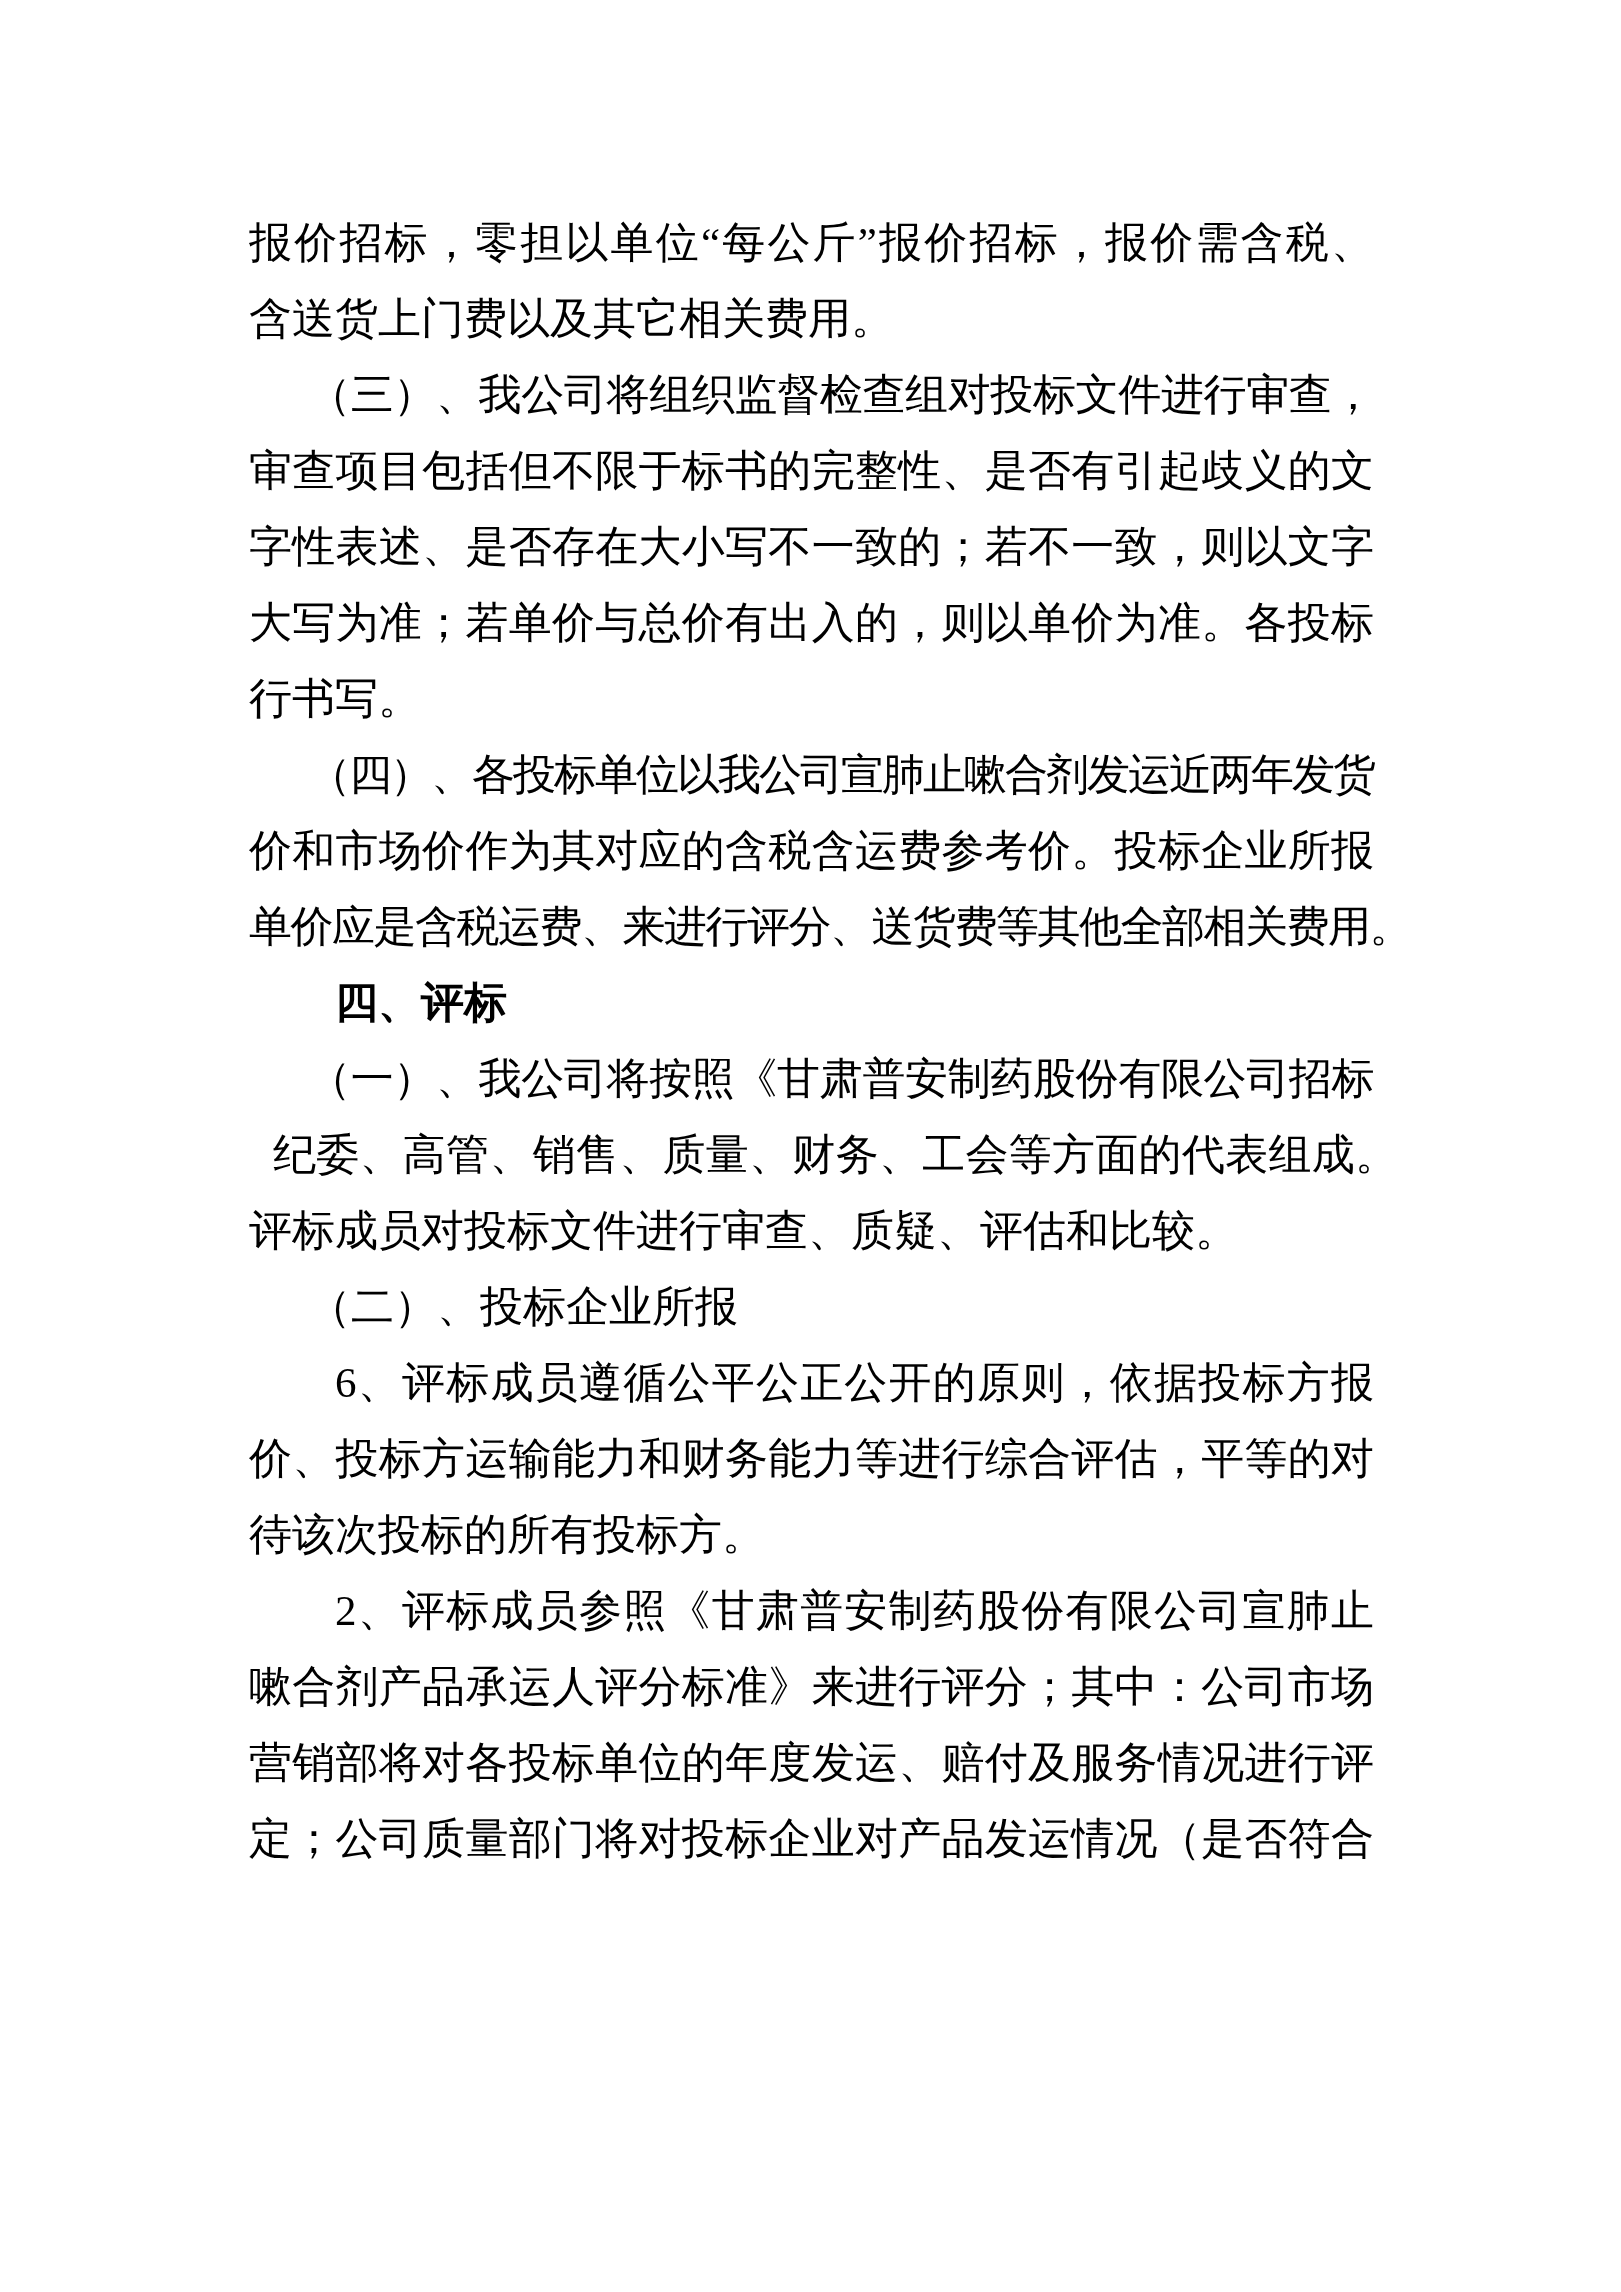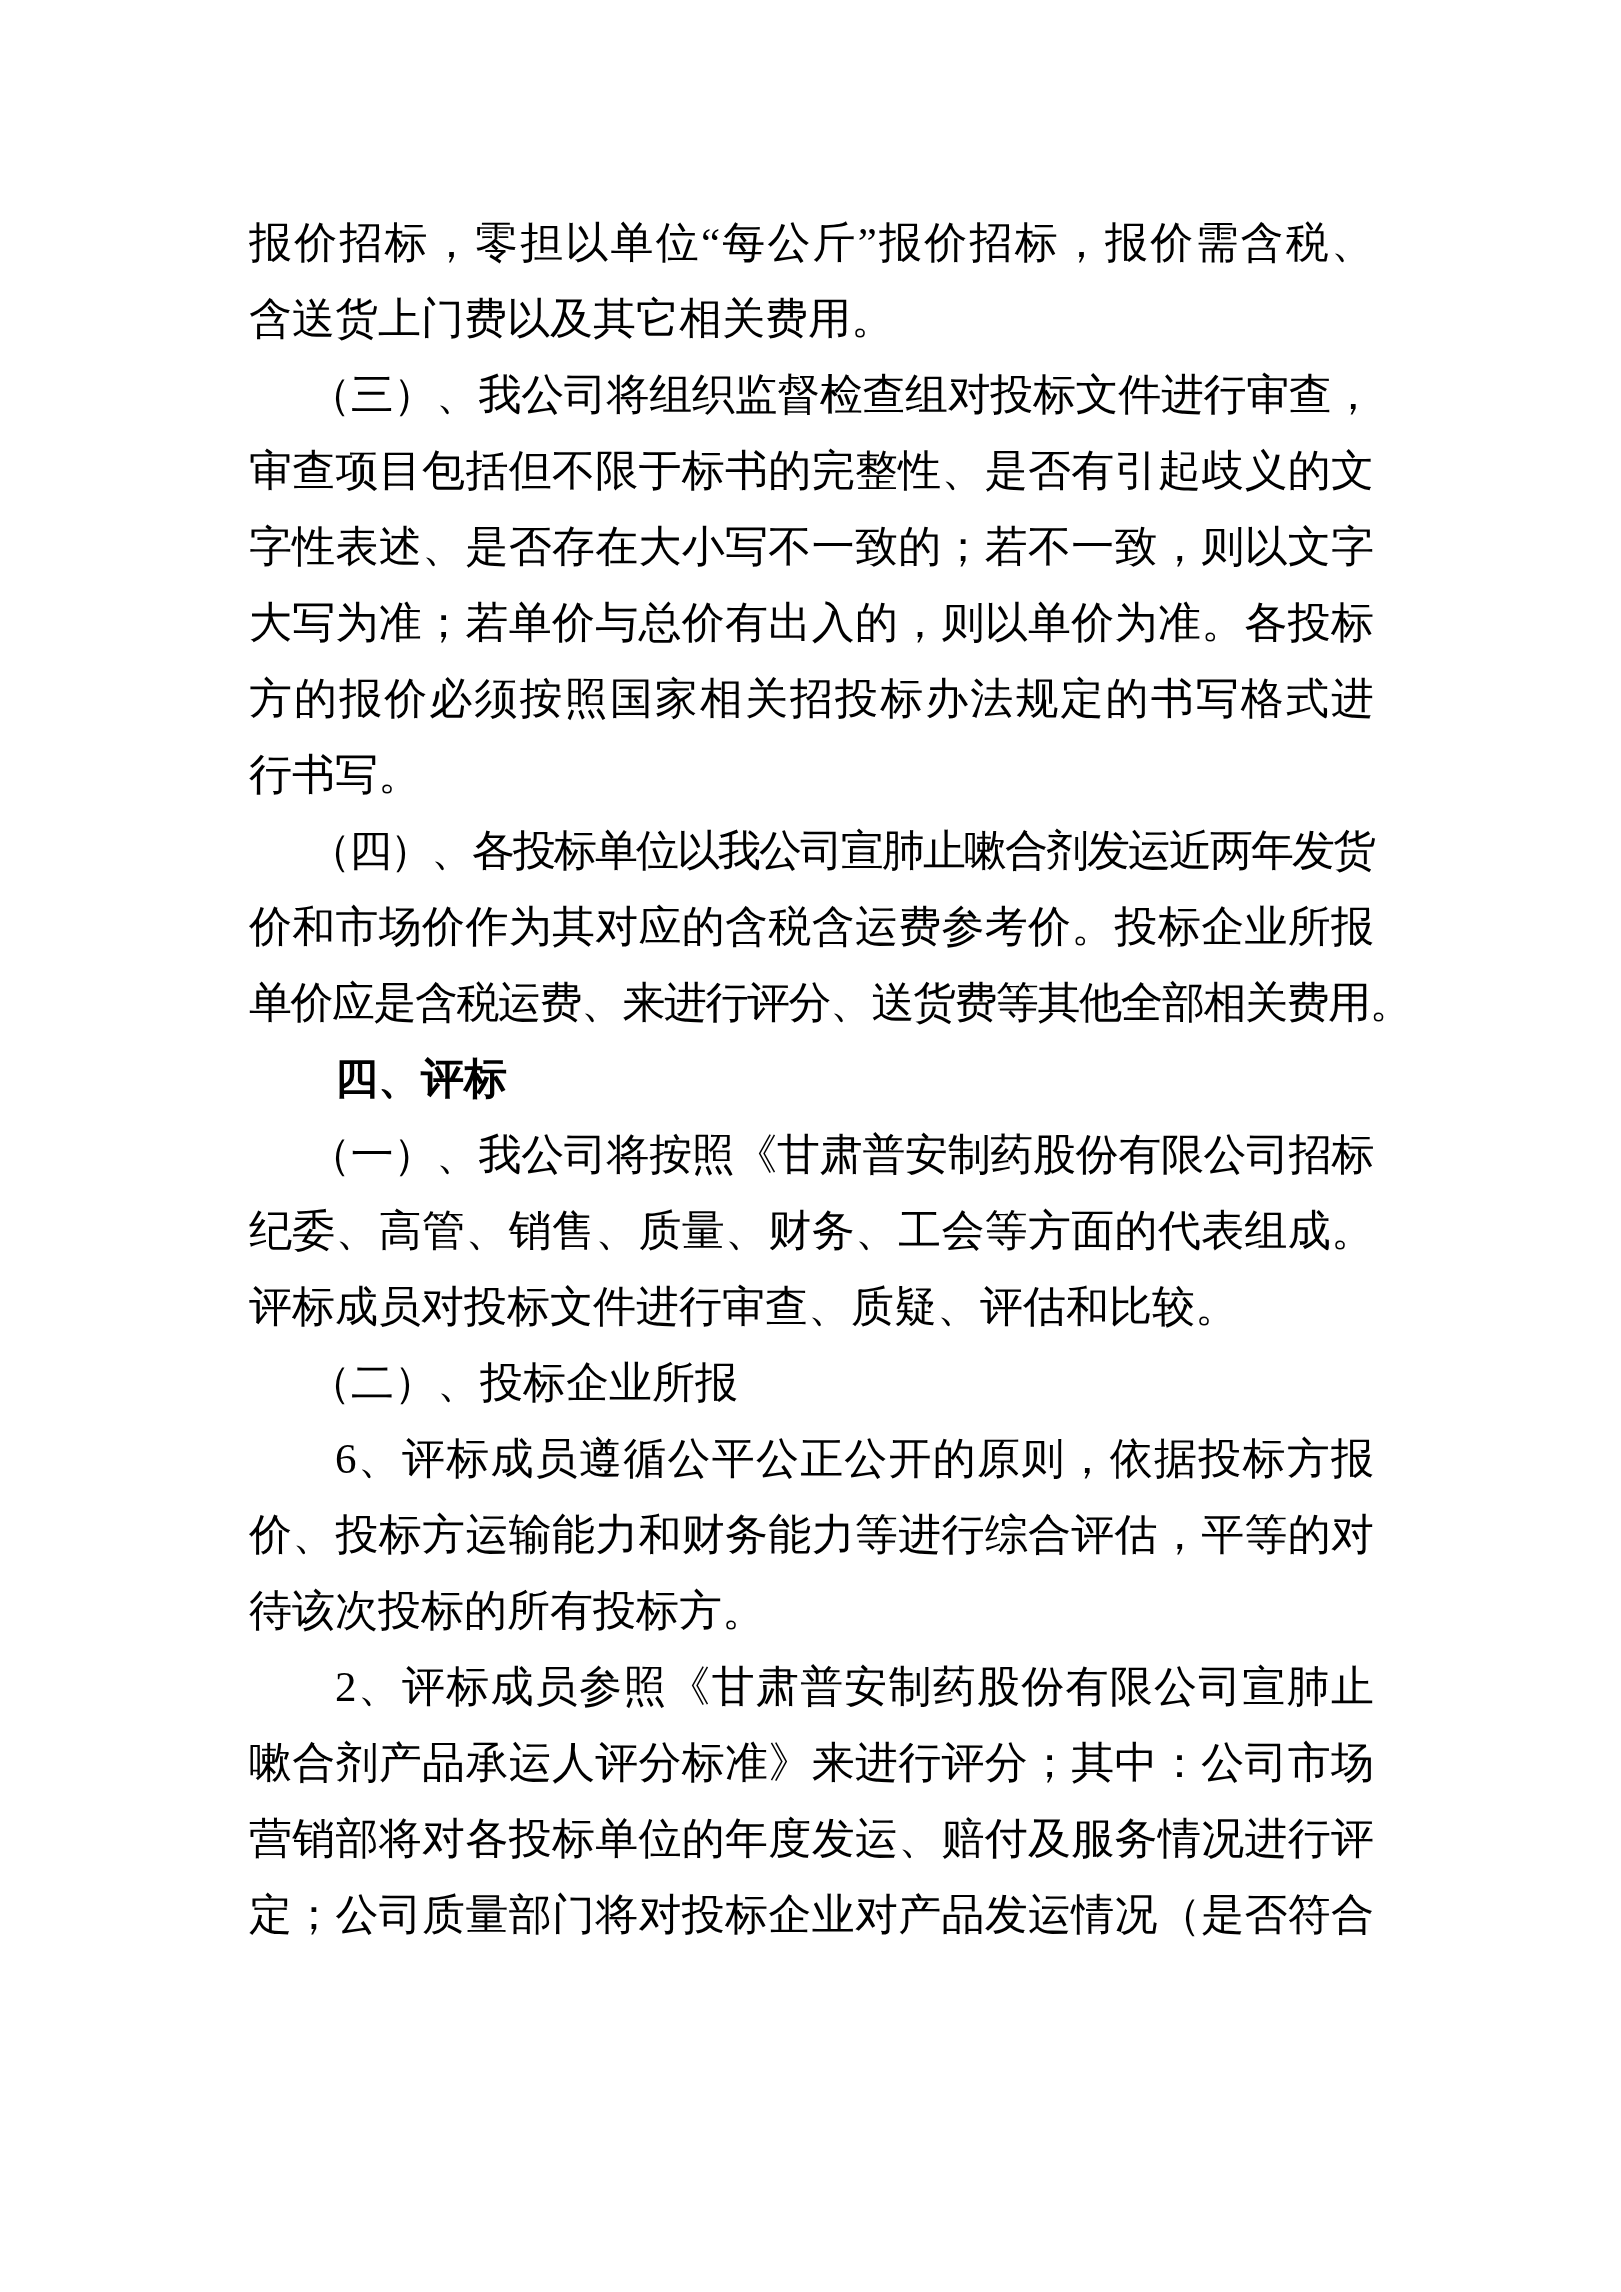--- a/index.html
+++ b/index.html
@@ -45,28 +45,27 @@
 <body>
 
 <div class="page">
   <div class="doc">
       <div class="line j" style="white-space: normal;">报价招标，零担以单位“每公斤”报价招标，报价需含税、</div>
       <div class="line" style="">含送货上门费以及其它相关费用。</div>
       <div class="line j i1" style="letter-spacing: -0.5px; white-space: normal;">（三）、我公司将组织监督检查组对投标文件进行审查，</div>
       <div class="line j" style="white-space: normal;">审查项目包括但不限于标书的完整性、是否有引起歧义的文</div>
       <div class="line j" style="white-space: normal;">字性表述、是否存在大小写不一致的；若不一致，则以文字</div>
       <div class="line j" style="white-space: normal;">大写为准；若单价与总价有出入的，则以单价为准。各投标</div>
-      <div class="line j" style="white-space: normal;">方的报价必须按照国家相关招投标办法规定的书写格式进</div>
       <div class="line" style="">行书写。</div>
       <div class="line j i1" style="letter-spacing: -2.1px; white-space: normal;">（四）、各投标单位以我公司宣肺止嗽合剂发运近两年发货</div>
       <div class="line j" style="white-space: normal;">价和市场价作为其对应的含税含运费参考价。投标企业所报</div>
       <div class="line" style="letter-spacing: -1.5px;">单价应是含税运费、来进行评分、送货费等其他全部相关费用。</div>
       <div class="line b i2" style="">四、评标</div>
       <div class="line j i1" style="letter-spacing: -0.5px; white-space: normal;">（一）、我公司将按照《甘肃普安制药股份有限公司招标</div>
-      <div class="line j" style="white-space: normal;">纪委、高管、销售、质量、财务、工会等方面的代表组成。</div>
+      <div class="line j" style="white-space: normal; margin-left: 24px;">纪委、高管、销售、质量、财务、工会等方面的代表组成。</div>
       <div class="line" style="">评标成员对投标文件进行审查、质疑、评估和比较。</div>
       <div class="line i1" style="">（二）、投标企业所报</div>
       <div class="line j i2" style="white-space: normal;">6、评标成员遵循公平公正公开的原则，依据投标方报</div>
       <div class="line j" style="white-space: normal;">价、投标方运输能力和财务能力等进行综合评估，平等的对</div>
       <div class="line" style="">待该次投标的所有投标方。</div>
       <div class="line j i2" style="white-space: normal;">2、评标成员参照《甘肃普安制药股份有限公司宣肺止</div>
       <div class="line j" style="white-space: normal;">嗽合剂产品承运人评分标准》来进行评分；其中：公司市场</div>
       <div class="line j" style="white-space: normal;">营销部将对各投标单位的年度发运、赔付及服务情况进行评</div>
       <div class="line j" style="white-space: normal;">定；公司质量部门将对投标企业对产品发运情况（是否符合</div>
     </div>

